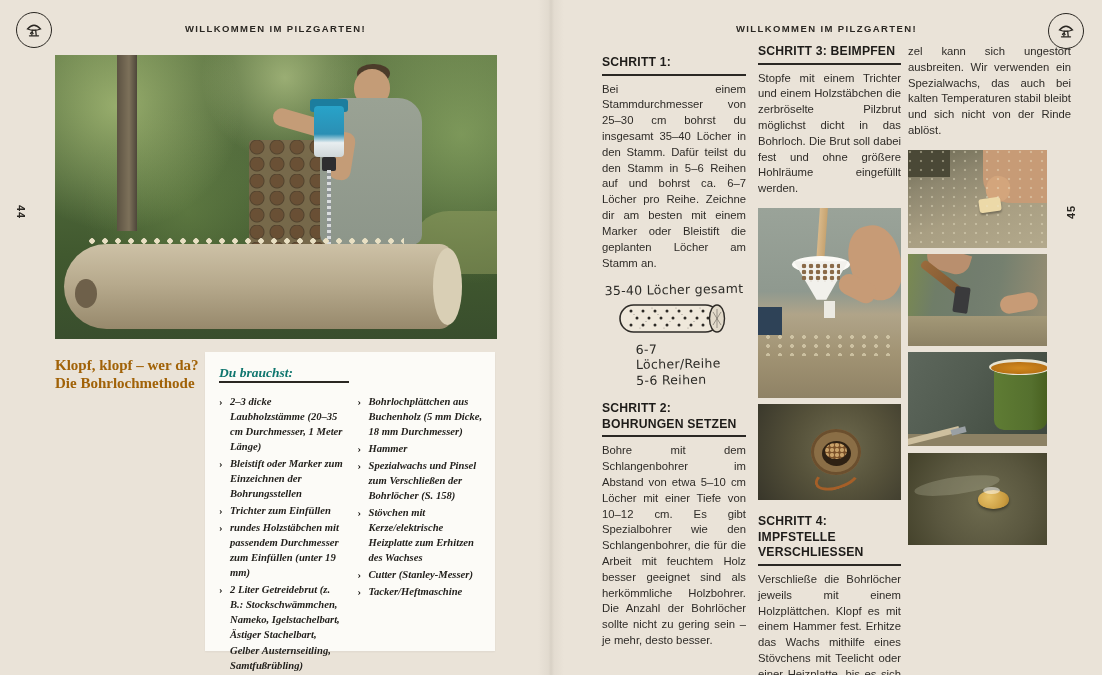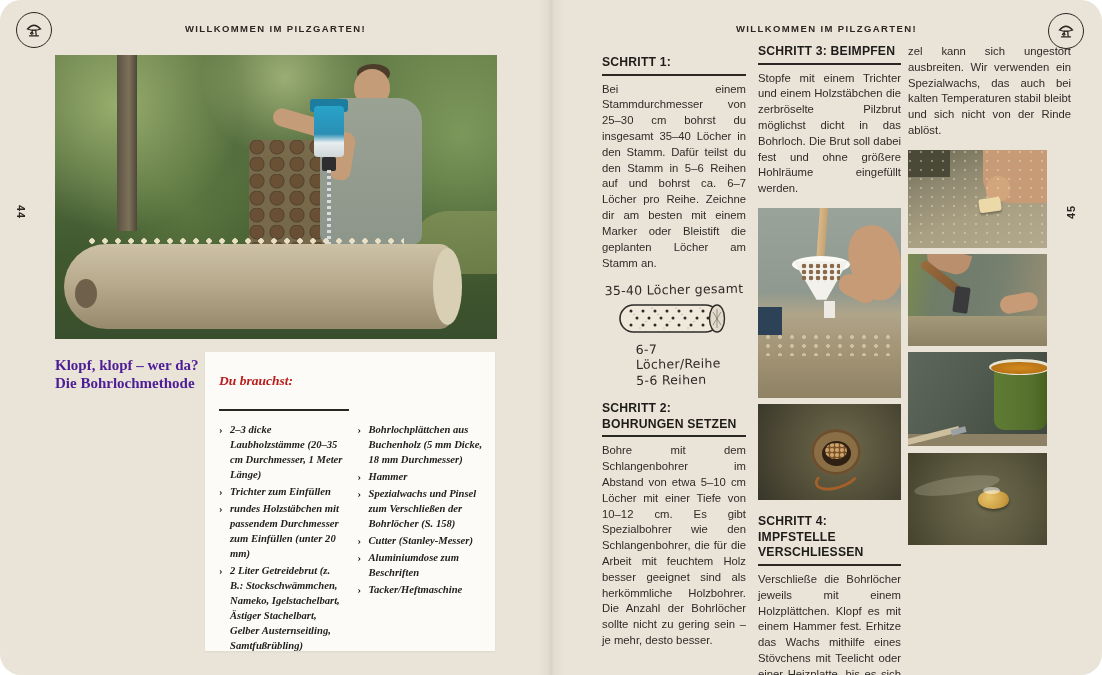--- a/index.html
+++ b/index.html
@@ -1,40 +1,40 @@
 <!DOCTYPE html>
 <html lang="de"><head>
 <meta charset="utf-8">
 <style>
   html,body{margin:0;padding:0;}
   .spread{position:relative;width:1102px;height:675px;background:#EAE3D8;
-    font-family:"Liberation Sans",sans-serif;color:#2E2B27;overflow:hidden;border-radius:21px;}
+    font-family:"Liberation Sans",sans-serif;color:#2E2B27;overflow:hidden;}
   .gutter{position:absolute;left:538px;top:0;width:26px;height:675px;
     background:linear-gradient(90deg,rgba(0,0,0,0) 0%,rgba(90,80,65,.06) 40%,rgba(90,80,65,.12) 50%,rgba(90,80,65,.05) 62%,rgba(0,0,0,0) 100%);}
   .running-head{position:absolute;top:23px;font-size:9.5px;font-weight:bold;letter-spacing:1.4px;color:#2A2722;text-align:center;}
   .rh-left{left:0;width:551px;}
   .rh-right{left:551px;width:551px;}
   .logo{position:absolute;width:34px;height:34px;border:1.7px solid #2A2722;border-radius:50%;
     display:flex;align-items:center;justify-content:center;background:transparent;}
   .logo-left{left:16px;top:12px;}
   .logo-right{left:1048px;top:13px;}
   .pagenum{position:absolute;font-size:11px;font-weight:bold;letter-spacing:.8px;color:#2A2722;}
   .pn-left{left:14px;top:206px;transform:rotate(90deg);}
   .pn-right{left:1064px;top:206px;transform:rotate(-90deg);}
 
   
   .lp-intro{position:absolute;left:55px;top:357px;width:144px;}
-  .lp-h{font-family:"Liberation Serif",serif;font-weight:bold;font-size:15px;line-height:1.18;color:#4c1d95;}
+  .lp-h{font-family:"Liberation Serif",serif;font-weight:bold;font-size:15px;line-height:1.18;color:#a16207;}
   .lp-body{margin-top:7px;font-size:11.6px;line-height:1.44;text-align:justify;hyphens:auto;-webkit-hyphens:auto;}
 
   
   .needs-box{position:absolute;left:205px;top:352px;width:290px;height:299px;background:#FCFBF7;
     box-sizing:border-box;padding:13px 12px 12px 14px;box-shadow:0 1px 2px rgba(0,0,0,.05);}
   .needs-title{font-family:"Liberation Serif",serif;font-style:italic;font-weight:bold;font-size:13.5px;
-    width:130px;border-bottom:2px solid #2A2722;padding-bottom:20px;color:#b91c1c;margin-top:8px;}
+    width:130px;border-bottom:2px solid #2A2722;padding-bottom:0;color:#0f766e;}
   .needs-cols{display:flex;gap:13px;margin-top:11px;}
   .needs-col{width:131px;}
   .needs-col ul{margin:0;padding:0;list-style:none;font-family:"Liberation Serif",serif;
     font-style:italic;font-weight:600;font-size:10.6px;line-height:1.42;color:#23211D;}
   .needs-col li{position:relative;padding-left:11px;margin-bottom:2px;}
   .needs-col li::before{content:"\203A";position:absolute;left:0;top:0;font-weight:bold;font-style:normal;}
 
   
   .col{position:absolute;top:44px;}
   .col1{left:602px;width:144px;margin-top:11px;}
@@ -201,32 +201,33 @@
       <div>Die Bohrlochmethode</div>
     </div>
   </div>
 
   <div class="needs-box">
     <div class="needs-title">Du brauchst:</div>
     <div class="needs-cols">
       <div class="needs-col">
         <ul>
           <li>2–3 dicke Laubholzstämme (20–35 cm Durchmesser, 1 Meter Länge)</li>
+          <li>Bleistift oder Marker zum Einzeichnen der Bohrungsstellen</li>
           <li>Trichter zum Einfüllen</li>
-          <li>rundes Holzstäbchen mit passendem Durchmesser zum Einfüllen (unter 20 mm)</li>
+          <li>rundes Holzstäbchen mit passendem Durchmesser zum Einfüllen (unter 19 mm)</li>
           <li>2 Liter Getreidebrut (z. B.: Stockschwämmchen, Nameko, Igelstachelbart, Ästiger Stachelbart, Gelber Austernseitling, Samtfußrübling)</li>
         </ul>
       </div>
       <div class="needs-col">
         <ul>
           <li>Bohrlochplättchen aus Buchenholz (5 mm Dicke, 18 mm Durchmesser)</li>
           <li>Hammer</li>
           <li>Spezialwachs und Pinsel zum Verschließen der Bohrlöcher (S. 158)</li>
+          <li>Stövchen mit Kerze/elektrische Heizplatte zum Erhitzen des Wachses</li>
           <li>Cutter (Stanley-Messer)</li>
-          <li>Aluminiumdose zum Beschriften</li>
           <li>Tacker/Heftmaschine</li>
         </ul>
       </div>
     </div>
   </div>
 
   <div class="col col1">
     <div class="step-head">
       <div>SCHRITT 1:</div>
     </div>

